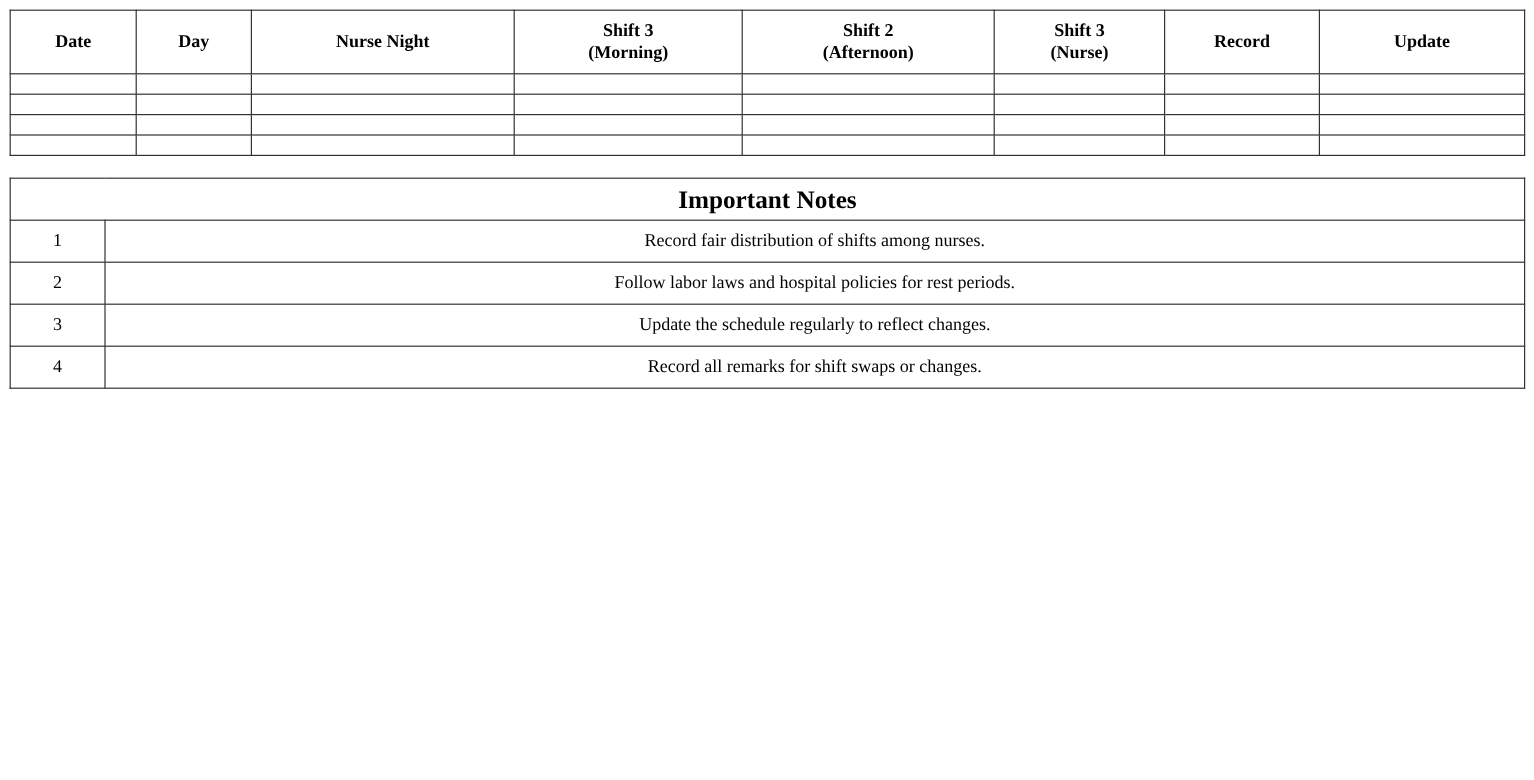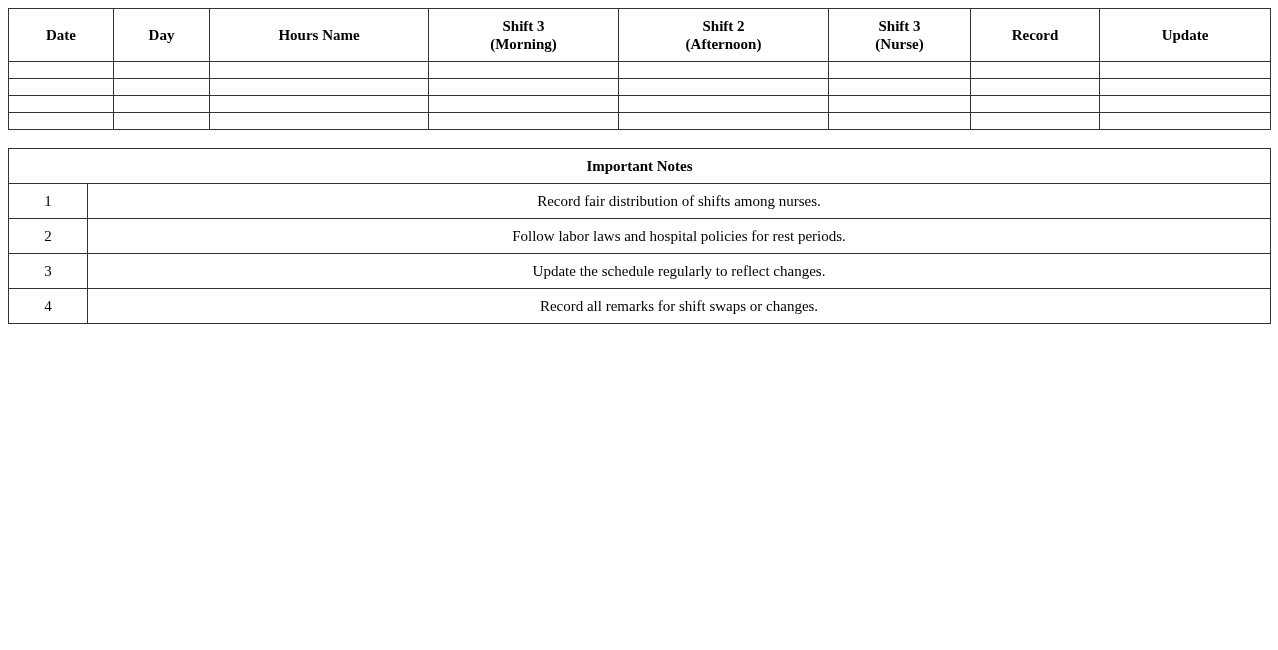--- a/index.html
+++ b/index.html
@@ -33,21 +33,21 @@
       font-weight: bold;
       height: 52px;
       line-height: 18px;
       font-size: 15px;
     }
     #schedule td { height: 16px; }
     #notes { top: 148px; }
     #notes th {
       font-weight: bold;
       height: 34px;
-      font-size: 15px;
+      font-size: 21px;
     }
     #notes td {
       height: 34px;
       font-size: 15px;
     }
   </style>
 </head>
 <body>
 
 <table id="schedule">
@@ -58,21 +58,21 @@
       <col style="width:190px">
     <col style="width:210px">
       <col style="width:142px">
       <col style="width:129px">
       <col style="width:171px">
   </colgroup>
   <thead>
     <tr>
       <th><span>Date</span></th>
       <th><span>Day</span></th>
-      <th><span>Hours Name</span></th>
+      <th><span>Nurse Night</span></th>
       <th><span>Shift 3</span><br><span>(Morning)</span></th>
       <th><span>Shift 2</span><br><span>(Afternoon)</span></th>
       <th><span>Shift 3</span><br><span>(Nurse)</span></th>
       <th><span>Record</span></th>
       <th><span>Update</span></th>
     </tr>
   </thead>
   <tbody>
     <tr>
       <td></td>

